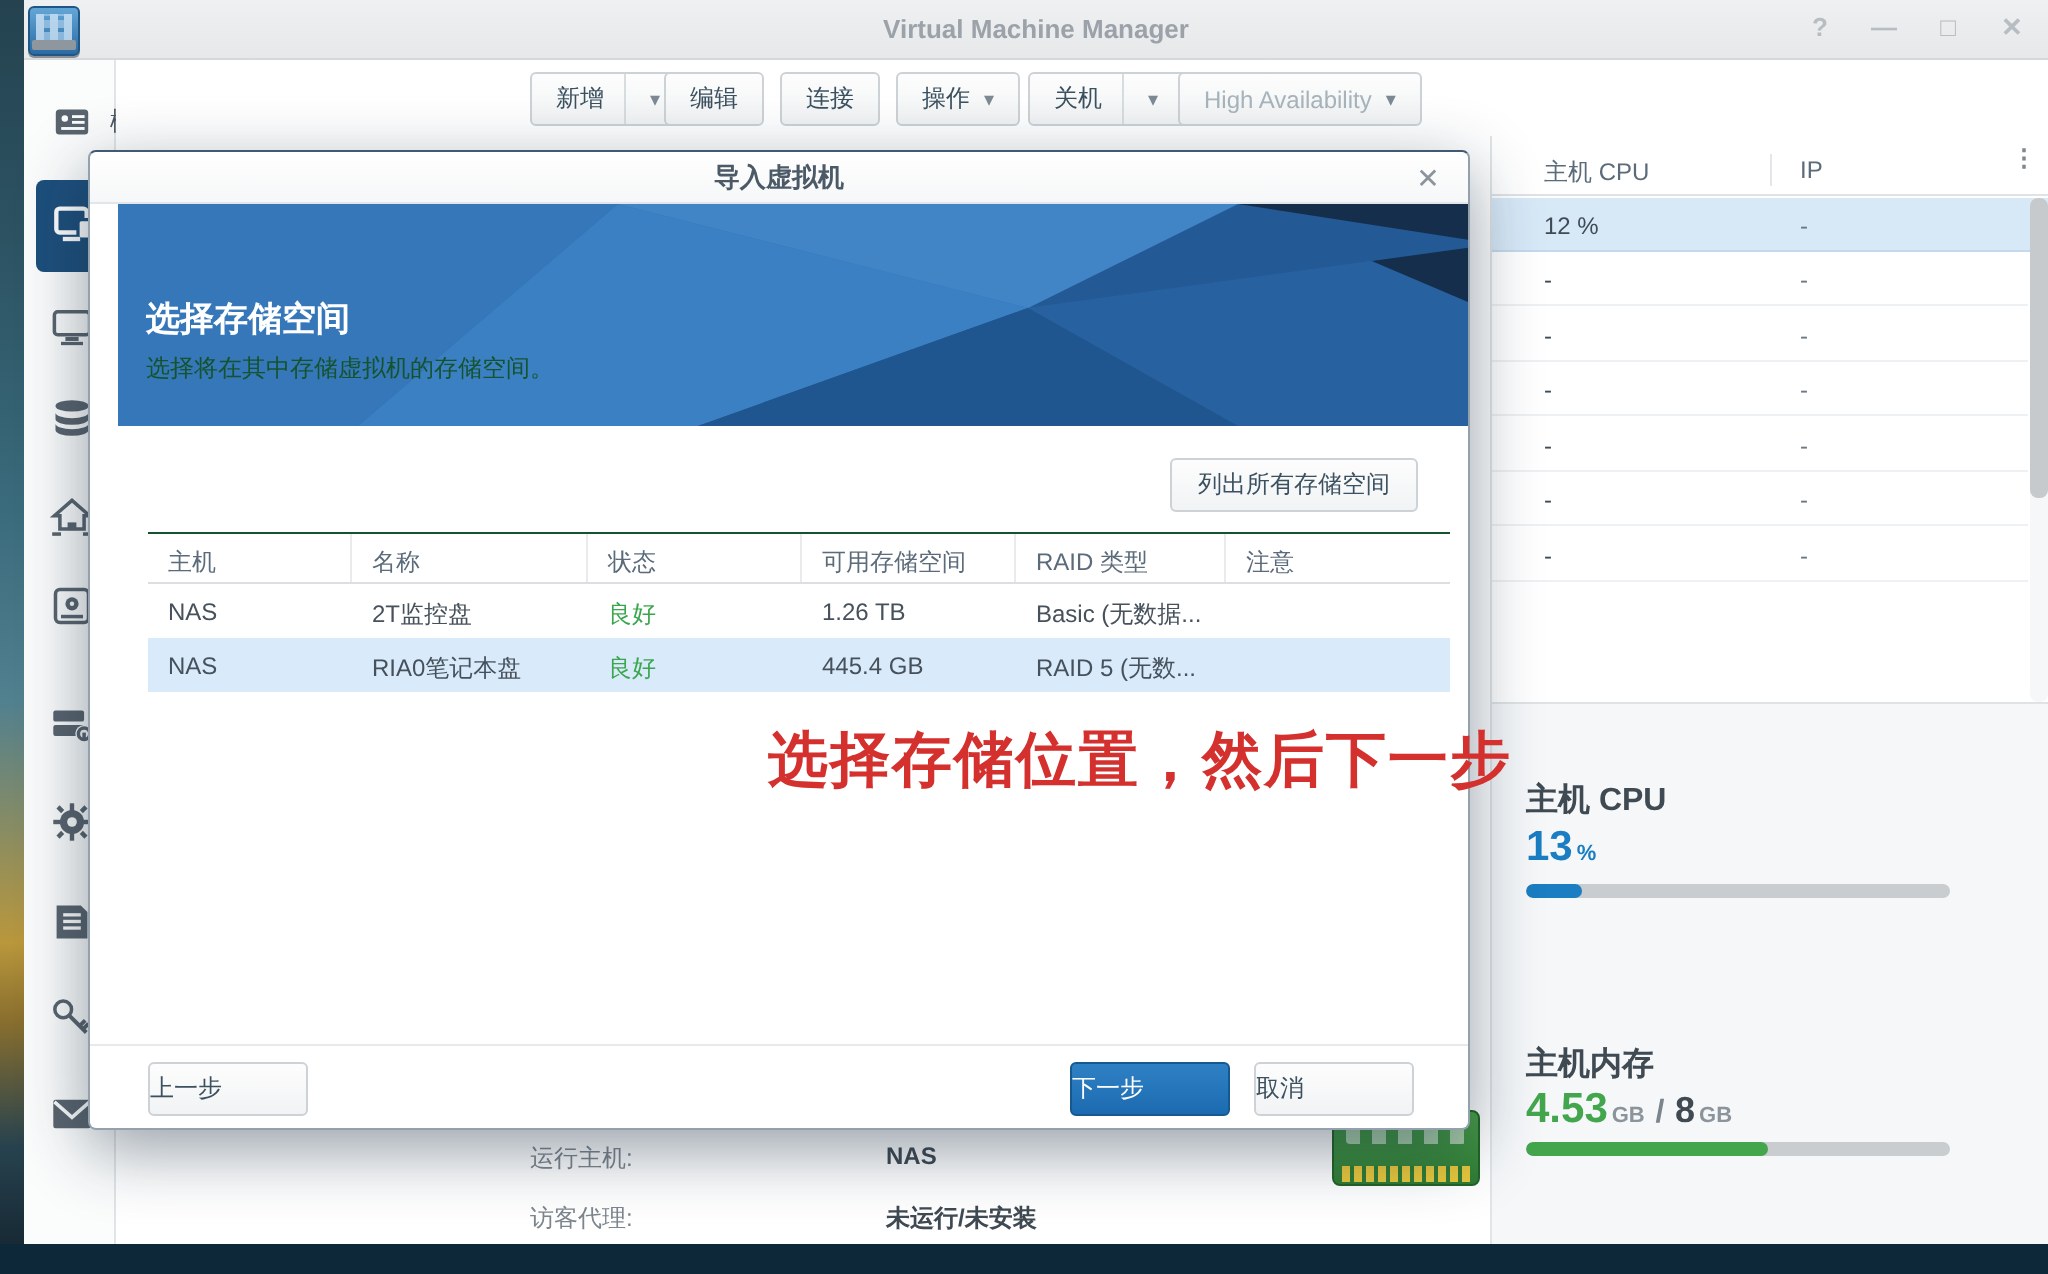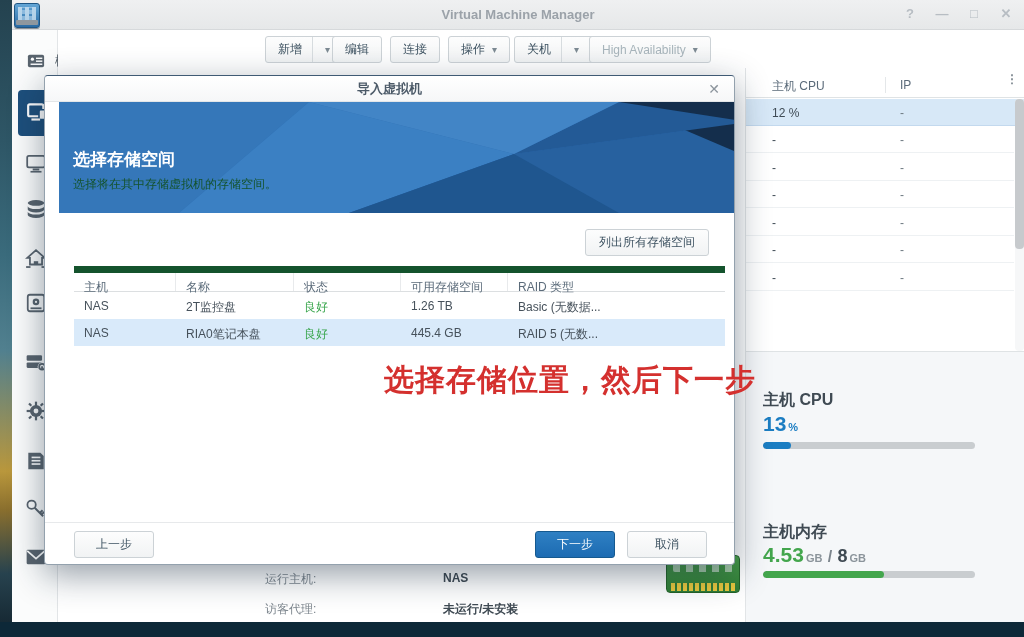--- a/index.html
+++ b/index.html
@@ -108,35 +108,35 @@
   #banner { position:absolute; left:0; top:26px; width:689px; height:111px; overflow:hidden;padding-left:14px; }
   #banner svg { display:block; }
   #banner-heading { position:absolute; left:28px; top:46px; color:#fff; font-size:17px; font-weight:bold; }
   #banner-sub { position:absolute; left:28px; top:74px; color:#14532d; font-size:12px; }
   #list-all-btn { position:absolute; right:25px; top:153px; height:27px; padding:0 13px;
     border:1px solid #ccd2d6; border-radius:3px; background:linear-gradient(#fdfdfd,#f1f3f4);
     color:#3c5160; font-size:12px; display:flex; align-items:center; cursor:pointer; }
 
   
   #storage-table { position:absolute; left:29px; top:190px; width:651px; }
-  .st-hdr { display:flex; height:26px; border-top:7px solid #14532d; border-bottom:1px solid #dcdfe1; }
+  .st-hdr { display:flex; height:26px; border-top:1px solid #14532d; border-bottom:1px solid #dcdfe1; }
   .st-hdr .cell { color:#5b6b7a; padding-top:6px; border-right:1px solid #e8eaec; padding-left:10px; }
   .st-hdr .cell:first-child { padding-left:10px; }
   .st-hdr .cell:last-child { border-right:none; }
   .st-row { display:flex; height:27px; }
   .st-row .cell { padding-top:7px; padding-left:10px; color:#46515b; }
   .st-row.sel { background:#d9eafa; }
   .w1{width:102px;} .w2{width:118px;} .w3{width:107px;} .w4{width:107px;} .w5{width:105px;} .w6{width:112px;}
   .ok { color:#3aa64d !important; }
 
   
   #modal-footer { position:absolute; left:0; right:0; bottom:0; height:42px; border-top:1px solid #e7e9eb; }
   .fbtn { position:absolute; top:8px; height:27px; width:80px; border:1px solid #ccd2d6; border-radius:3px;
     background:linear-gradient(#fdfdfd,#f1f3f4); color:#3c5160; font-size:12px;
-    display:flex; align-items:center; justify-content:center; cursor:pointer; }
+    display:flex; align-items:center; justify-content:flex-start; cursor:pointer; }
   .fbtn.primary { background:linear-gradient(#2f80c3,#1c6bb2); border:1px solid #15598f; color:#fff;margin-left:41px; }
   #back-btn { left:29px; } #next-btn { right:119px; } #cancel-btn { right:27px; }
 
   
   #red-annotation { position:absolute; left:384px; top:360px; font-size:30px; font-weight:bold;
     color:#d4302e; z-index:60; white-space:nowrap; letter-spacing:1px; }
   #watermark { position:absolute; right:2px; top:583px; z-index:70; font-size:47px; font-weight:bold;
     color:rgba(255,255,255,.82); -webkit-text-stroke:1.5px #c3c6c9; letter-spacing:2px; }
 </style>
 </head>
@@ -380,20 +380,21 @@
       <span>列出所有存储空间</span>
     </div>
 
     <div id="storage-table">
       <div class="st-hdr">
         <div class="cell w1">主机</div>
         <div class="cell w2">名称</div>
         <div class="cell w3">状态</div>
         <div class="cell w4">可用存储空间</div>
         <div class="cell w5">RAID 类型</div>
+        <div class="cell w6">注意</div>
       </div>
       <div class="st-row">
         <div class="cell w1">NAS</div>
         <div class="cell w2">2T监控盘</div>
         <div class="cell w3 ok">良好</div>
         <div class="cell w4">1.26 TB</div>
         <div class="cell w5">Basic (无数据...</div>
         <div class="cell w6"></div>
       </div>
       <div class="st-row sel">

